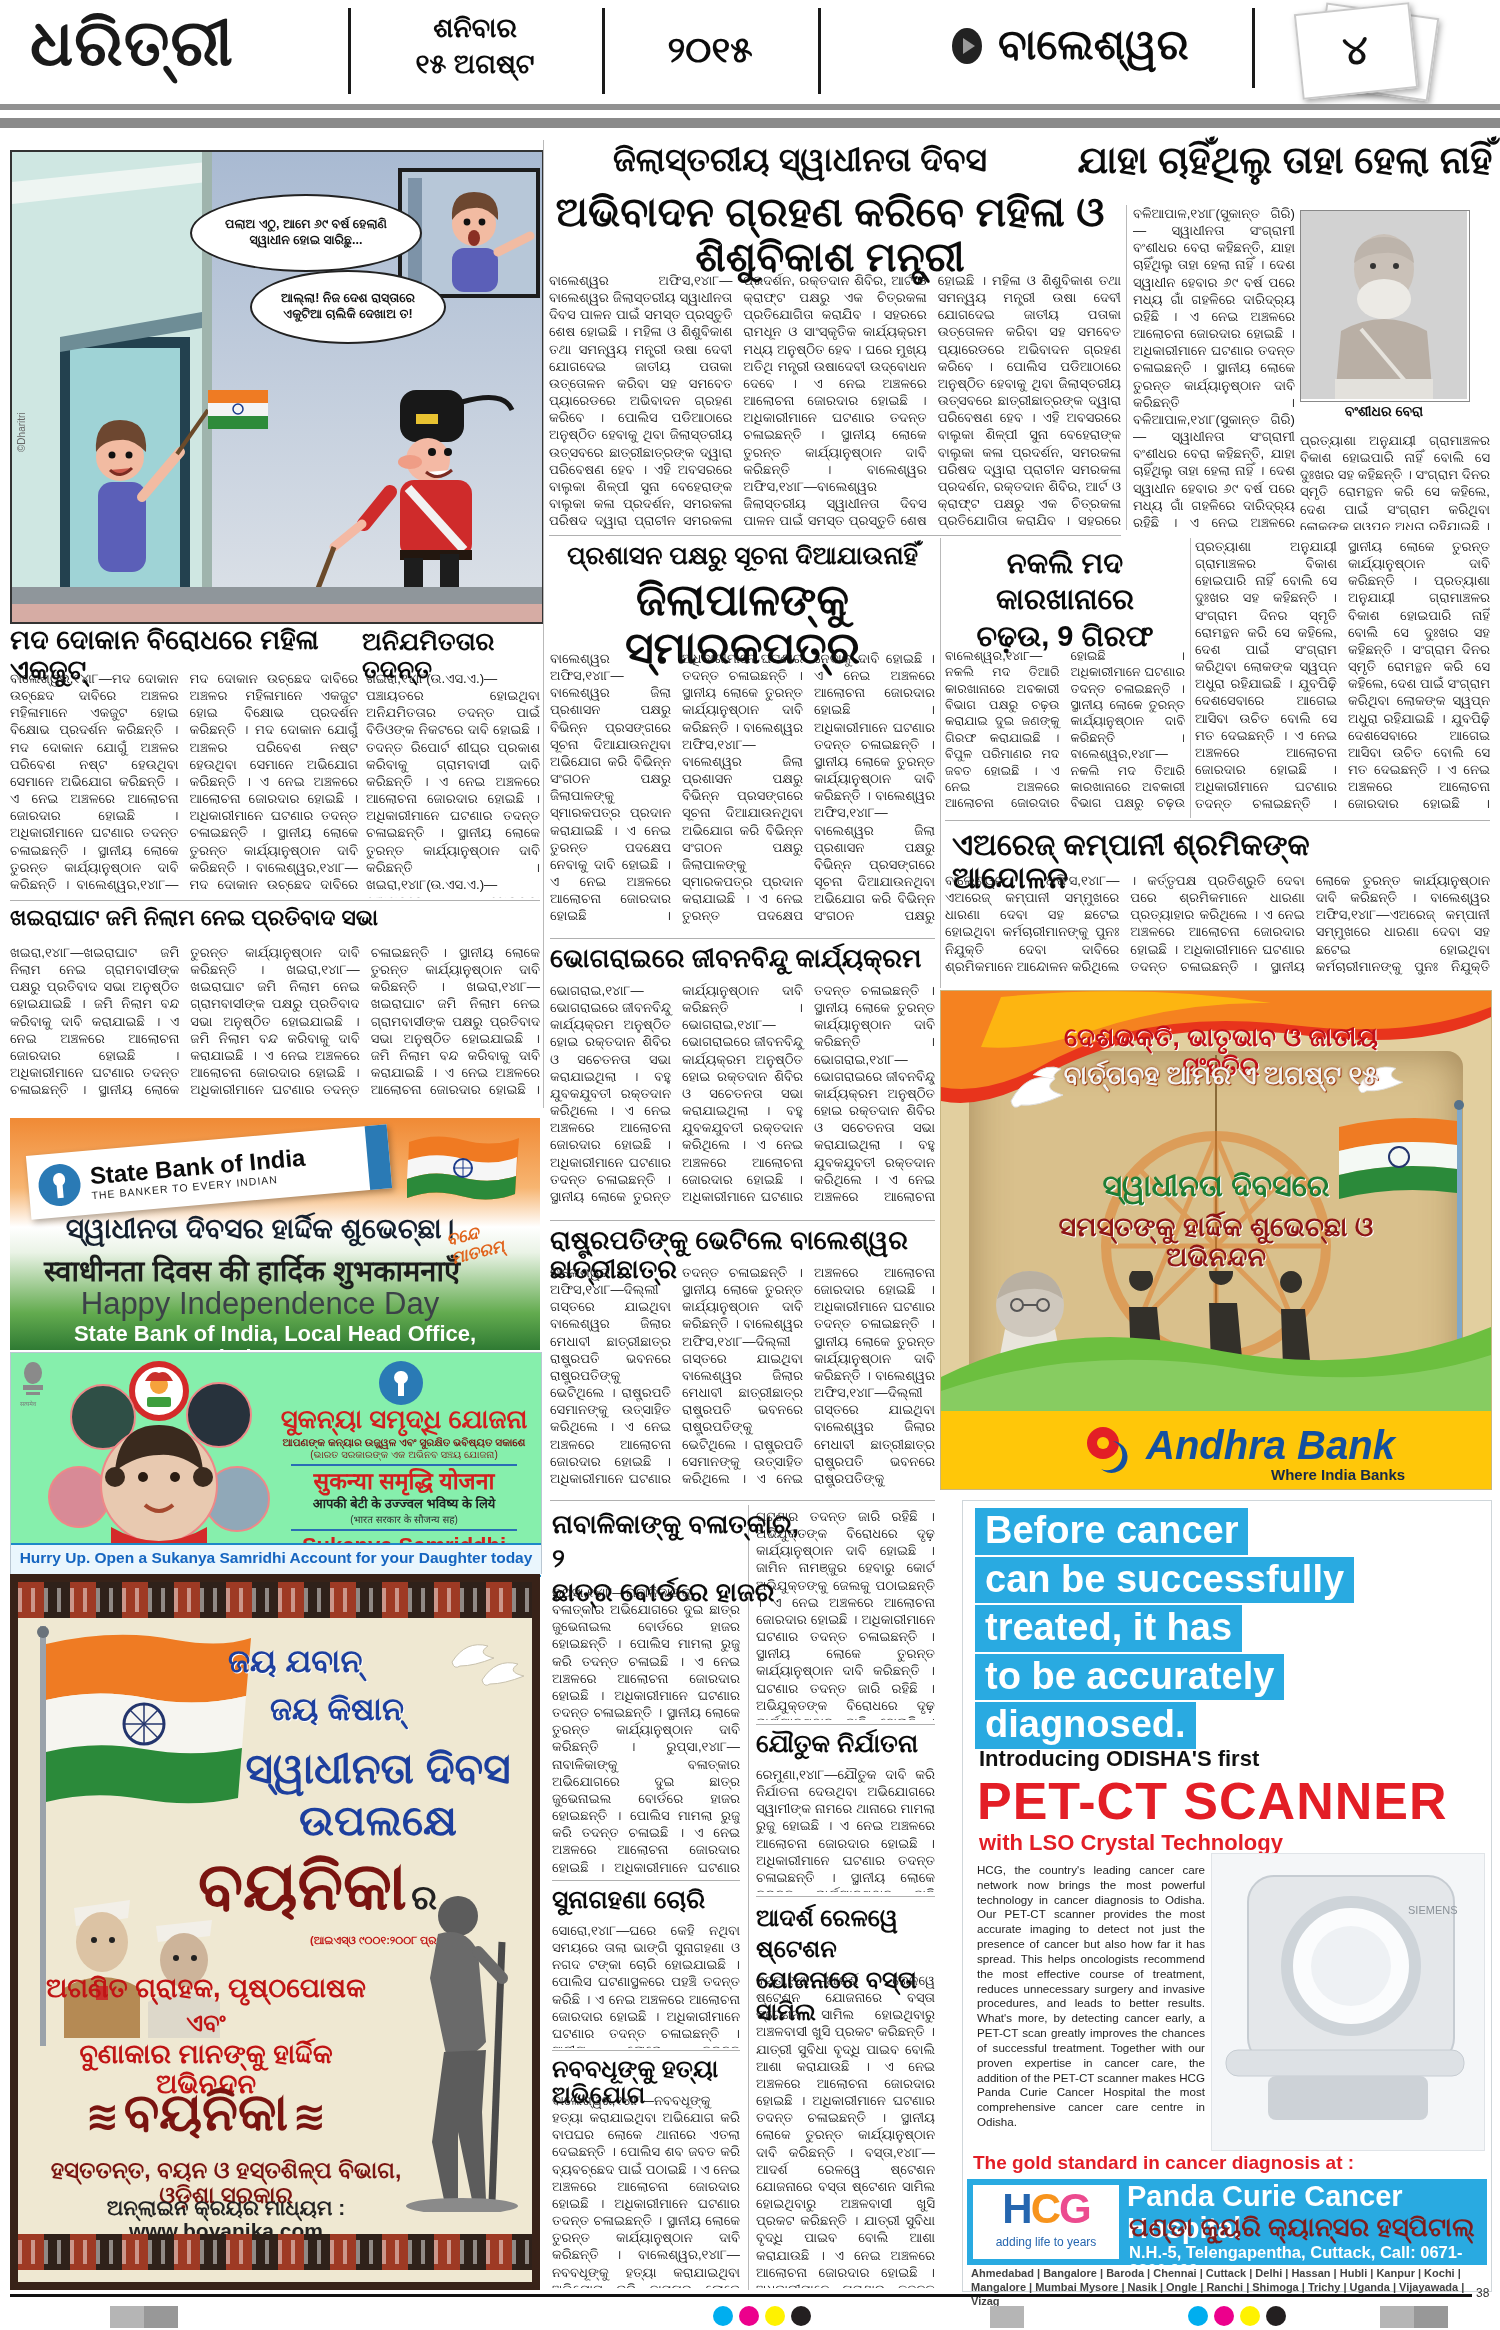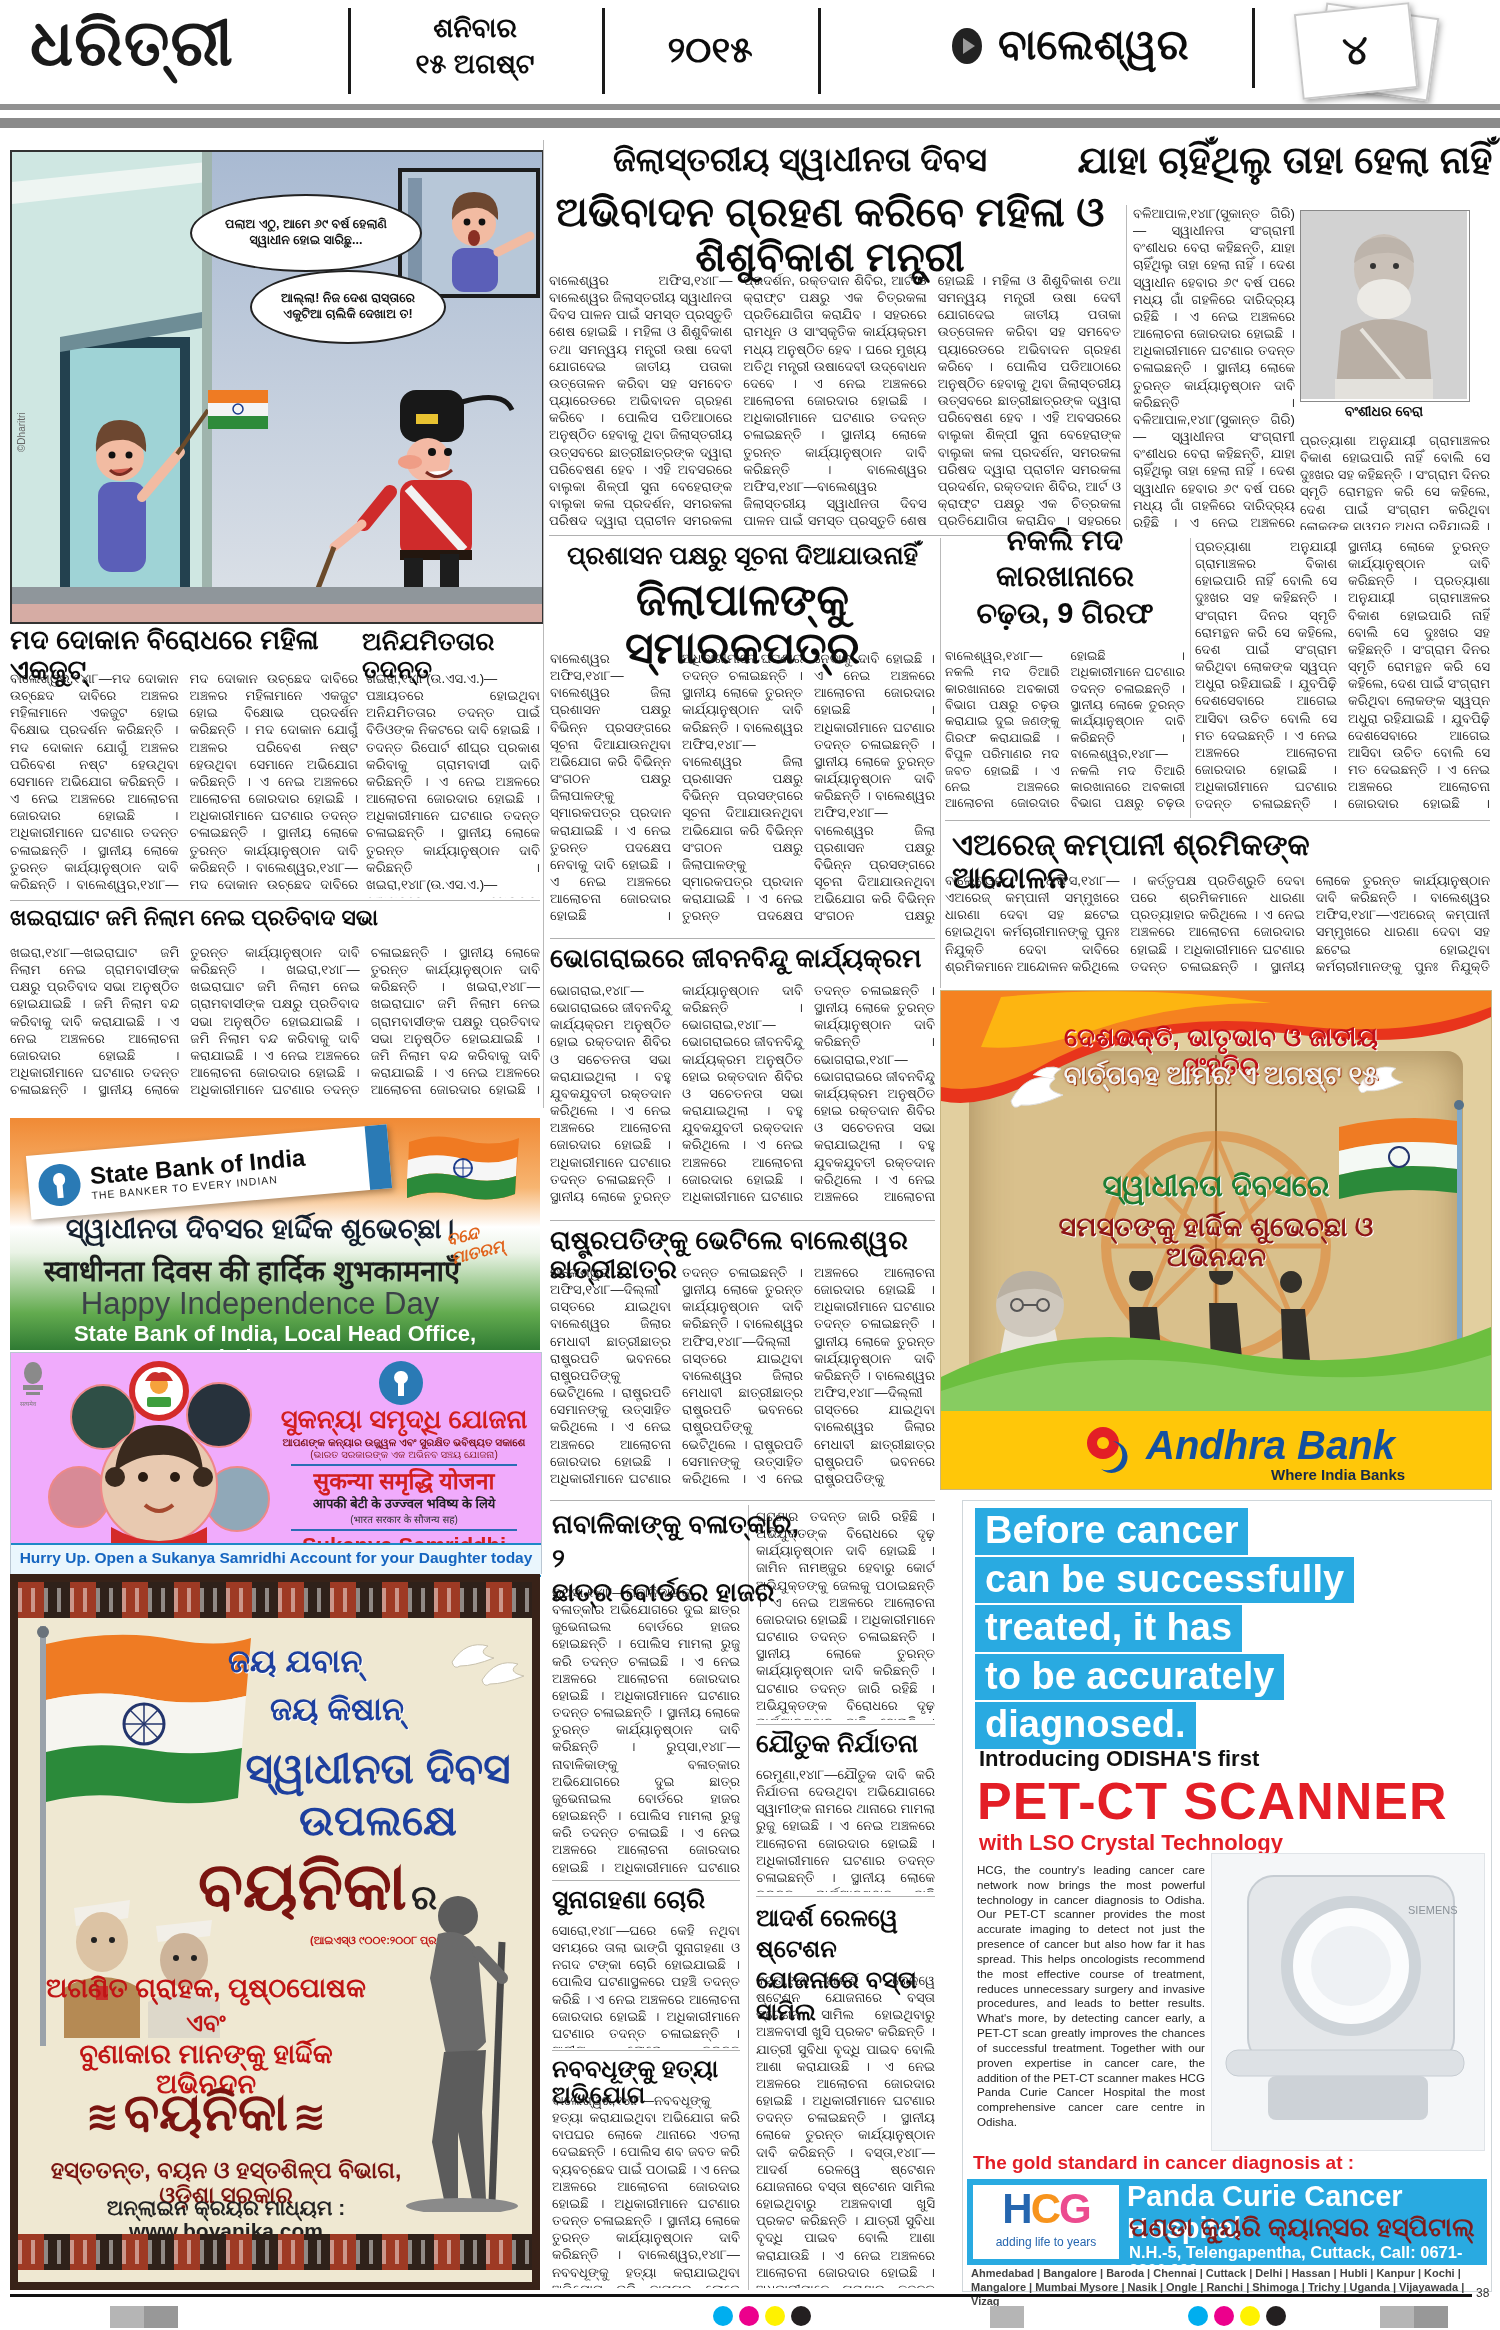--- a/index.html
+++ b/index.html
@@ -166,21 +166,21 @@
   <div class="abs hl ctr" style="left:1300px;top:404px;width:168px;font-size:14px;">ବଂଶୀଧର ବେରା</div>
   <div class="abs bt" style="left:1300px;top:432px;width:190px;height:98px;">ପ୍ରତ୍ୟାଶା ଅନୁଯାୟୀ ଗ୍ରାମାଞ୍ଚଳର ବିକାଶ ହୋଇପାରି ନାହିଁ ବୋଲି ସେ ଦୁଃଖର ସହ କହିଛନ୍ତି । ସଂଗ୍ରାମ ଦିନର ସ୍ମୃତି ରୋମନ୍ଥନ କରି ସେ କହିଲେ, ଦେଶ ପାଇଁ ସଂଗ୍ରାମ କରିଥିବା ଲୋକଙ୍କ ସ୍ୱପ୍ନ ଅଧୁରା ରହିଯାଇଛି । ଯୁବପିଢ଼ି ଦେଶସେବାରେ ଆଗେଇ ଆସିବା ଉଚିତ ବୋଲି ସେ ମତ ଦେଇଛନ୍ତି । ଏ ନେଇ ଅଞ୍ଚଳରେ ଆଲୋଚନା ଜୋରଦାର ହୋଇଛି । ଅଧିକାରୀମାନେ ଘଟଣାର ତଦନ୍ତ ଚଳାଇଛନ୍ତି । ସ୍ଥାନୀୟ ଲୋକେ ତୁରନ୍ତ କାର୍ଯ୍ୟାନୁଷ୍ଠାନ ଦାବି କରିଛନ୍ତି । </div>
   <div class="abs bt cols2" style="left:1195px;top:538px;width:295px;height:278px;">ପ୍ରତ୍ୟାଶା ଅନୁଯାୟୀ ଗ୍ରାମାଞ୍ଚଳର ବିକାଶ ହୋଇପାରି ନାହିଁ ବୋଲି ସେ ଦୁଃଖର ସହ କହିଛନ୍ତି । ସଂଗ୍ରାମ ଦିନର ସ୍ମୃତି ରୋମନ୍ଥନ କରି ସେ କହିଲେ, ଦେଶ ପାଇଁ ସଂଗ୍ରାମ କରିଥିବା ଲୋକଙ୍କ ସ୍ୱପ୍ନ ଅଧୁରା ରହିଯାଇଛି । ଯୁବପିଢ଼ି ଦେଶସେବାରେ ଆଗେଇ ଆସିବା ଉଚିତ ବୋଲି ସେ ମତ ଦେଇଛନ୍ତି । ଏ ନେଇ ଅଞ୍ଚଳରେ ଆଲୋଚନା ଜୋରଦାର ହୋଇଛି । ଅଧିକାରୀମାନେ ଘଟଣାର ତଦନ୍ତ ଚଳାଇଛନ୍ତି । ସ୍ଥାନୀୟ ଲୋକେ ତୁରନ୍ତ କାର୍ଯ୍ୟାନୁଷ୍ଠାନ ଦାବି କରିଛନ୍ତି । ପ୍ରତ୍ୟାଶା ଅନୁଯାୟୀ ଗ୍ରାମାଞ୍ଚଳର ବିକାଶ ହୋଇପାରି ନାହିଁ ବୋଲି ସେ ଦୁଃଖର ସହ କହିଛନ୍ତି । ସଂଗ୍ରାମ ଦିନର ସ୍ମୃତି ରୋମନ୍ଥନ କରି ସେ କହିଲେ, ଦେଶ ପାଇଁ ସଂଗ୍ରାମ କରିଥିବା ଲୋକଙ୍କ ସ୍ୱପ୍ନ ଅଧୁରା ରହିଯାଇଛି । ଯୁବପିଢ଼ି ଦେଶସେବାରେ ଆଗେଇ ଆସିବା ଉଚିତ ବୋଲି ସେ ମତ ଦେଇଛନ୍ତି । ଏ ନେଇ ଅଞ୍ଚଳରେ ଆଲୋଚନା ଜୋରଦାର ହୋଇଛି । ଅଧିକାରୀମାନେ ଘଟଣାର ତଦନ୍ତ ଚଳାଇଛନ୍ତି । ସ୍ଥାନୀୟ ଲୋକେ ତୁରନ୍ତ କାର୍ଯ୍ୟାନୁଷ୍ଠାନ ଦାବି କରିଛନ୍ତି । ପ୍ରତ୍ୟାଶା ଅନୁଯାୟୀ ଗ୍ରାମାଞ୍ଚଳର ବିକାଶ ହୋଇପାରି ନାହିଁ ବୋଲି ସେ ଦୁଃଖର ସହ କହିଛନ୍ତି । ସଂଗ୍ରାମ ଦିନର ସ୍ମୃତି ରୋମନ୍ଥନ କରି ସେ କହିଲେ, ଦେଶ ପାଇଁ ସଂଗ୍ରାମ କରିଥିବା ଲୋକଙ୍କ ସ୍ୱପ୍ନ ଅଧୁରା ରହିଯାଇଛି । ଯୁବପିଢ଼ି ଦେଶସେବାରେ ଆଗେଇ ଆସିବା ଉଚିତ ବୋଲି ସେ ମତ ଦେଇଛନ୍ତି । ଏ ନେଇ ଅଞ୍ଚଳରେ ଆଲୋଚନା ଜୋରଦାର ହୋଇଛି । ଅଧିକାରୀମାନେ ଘଟଣାର ତଦନ୍ତ ଚଳାଇଛନ୍ତି । ସ୍ଥାନୀୟ ଲୋକେ ତୁରନ୍ତ କାର୍ଯ୍ୟାନୁଷ୍ଠାନ ଦାବି କରିଛନ୍ତି । ପ୍ରତ୍ୟାଶା ଅନୁଯାୟୀ ଗ୍ରାମାଞ୍ଚଳର ବିକାଶ ହୋଇପାରି ନାହିଁ ବୋଲି ସେ ଦୁଃଖର ସହ କହିଛନ୍ତି । ସଂଗ୍ରାମ ଦିନର ସ୍ମୃତି ରୋମନ୍ଥନ କରି ସେ କହିଲେ, ଦେଶ ପାଇଁ ସଂଗ୍ରାମ କରିଥିବା ଲୋକଙ୍କ ସ୍ୱପ୍ନ ଅଧୁରା ରହିଯାଇଛି । ଯୁବପିଢ଼ି ଦେଶସେବାରେ ଆଗେଇ ଆସିବା ଉଚିତ ବୋଲି ସେ ମତ ଦେଇଛନ୍ତି । ଏ ନେଇ ଅଞ୍ଚଳରେ ଆଲୋଚନା ଜୋରଦାର ହୋଇଛି । ଅଧିକାରୀମାନେ ଘଟଣାର ତଦନ୍ତ ଚଳାଇଛନ୍ତି । ସ୍ଥାନୀୟ ଲୋକେ ତୁରନ୍ତ କାର୍ଯ୍ୟାନୁଷ୍ଠାନ ଦାବି କରିଛନ୍ତି । </div>
   <div class="abs vr" style="left:1190px;top:538px;height:280px;"></div>
 
   <div class="abs hl ctr" style="left:550px;top:542px;width:385px;font-size:25px;">ପ୍ରଶାସନ ପକ୍ଷରୁ ସୂଚନା ଦିଆଯାଉନାହିଁ</div>
   <div class="abs hl ctr" style="left:550px;top:576px;width:385px;font-size:44px;">ଜିଲାପାଳଙ୍କୁ ସ୍ମାରକପତ୍ର</div>
   <div class="abs bt cols3" style="left:550px;top:650px;width:385px;height:285px;">ବାଲେଶ୍ୱର ଅଫିସ,୧୪ା୮—ବାଲେଶ୍ୱର ଜିଲା ପ୍ରଶାସନ ପକ୍ଷରୁ ବିଭିନ୍ନ ପ୍ରସଙ୍ଗରେ ସୂଚନା ଦିଆଯାଉନଥିବା ଅଭିଯୋଗ କରି ବିଭିନ୍ନ ସଂଗଠନ ପକ୍ଷରୁ ଜିଲାପାଳଙ୍କୁ ସ୍ମାରକପତ୍ର ପ୍ରଦାନ କରାଯାଇଛି । ଏ ନେଇ ତୁରନ୍ତ ପଦକ୍ଷେପ ନେବାକୁ ଦାବି ହୋଇଛି । ଏ ନେଇ ଅଞ୍ଚଳରେ ଆଲୋଚନା ଜୋରଦାର ହୋଇଛି । ଅଧିକାରୀମାନେ ଘଟଣାର ତଦନ୍ତ ଚଳାଇଛନ୍ତି । ସ୍ଥାନୀୟ ଲୋକେ ତୁରନ୍ତ କାର୍ଯ୍ୟାନୁଷ୍ଠାନ ଦାବି କରିଛନ୍ତି । ବାଲେଶ୍ୱର ଅଫିସ,୧୪ା୮—ବାଲେଶ୍ୱର ଜିଲା ପ୍ରଶାସନ ପକ୍ଷରୁ ବିଭିନ୍ନ ପ୍ରସଙ୍ଗରେ ସୂଚନା ଦିଆଯାଉନଥିବା ଅଭିଯୋଗ କରି ବିଭିନ୍ନ ସଂଗଠନ ପକ୍ଷରୁ ଜିଲାପାଳଙ୍କୁ ସ୍ମାରକପତ୍ର ପ୍ରଦାନ କରାଯାଇଛି । ଏ ନେଇ ତୁରନ୍ତ ପଦକ୍ଷେପ ନେବାକୁ ଦାବି ହୋଇଛି । ଏ ନେଇ ଅଞ୍ଚଳରେ ଆଲୋଚନା ଜୋରଦାର ହୋଇଛି । ଅଧିକାରୀମାନେ ଘଟଣାର ତଦନ୍ତ ଚଳାଇଛନ୍ତି । ସ୍ଥାନୀୟ ଲୋକେ ତୁରନ୍ତ କାର୍ଯ୍ୟାନୁଷ୍ଠାନ ଦାବି କରିଛନ୍ତି । ବାଲେଶ୍ୱର ଅଫିସ,୧୪ା୮—ବାଲେଶ୍ୱର ଜିଲା ପ୍ରଶାସନ ପକ୍ଷରୁ ବିଭିନ୍ନ ପ୍ରସଙ୍ଗରେ ସୂଚନା ଦିଆଯାଉନଥିବା ଅଭିଯୋଗ କରି ବିଭିନ୍ନ ସଂଗଠନ ପକ୍ଷରୁ ଜିଲାପାଳଙ୍କୁ ସ୍ମାରକପତ୍ର ପ୍ରଦାନ କରାଯାଇଛି । ଏ ନେଇ ତୁରନ୍ତ ପଦକ୍ଷେପ ନେବାକୁ ଦାବି ହୋଇଛି । ଏ ନେଇ ଅଞ୍ଚଳରେ ଆଲୋଚନା ଜୋରଦାର ହୋଇଛି । ଅଧିକାରୀମାନେ ଘଟଣାର ତଦନ୍ତ ଚଳାଇଛନ୍ତି । ସ୍ଥାନୀୟ ଲୋକେ ତୁରନ୍ତ କାର୍ଯ୍ୟାନୁଷ୍ଠାନ ଦାବି କରିଛନ୍ତି । ବାଲେଶ୍ୱର ଅଫିସ,୧୪ା୮—ବାଲେଶ୍ୱର ଜିଲା ପ୍ରଶାସନ ପକ୍ଷରୁ ବିଭିନ୍ନ ପ୍ରସଙ୍ଗରେ ସୂଚନା ଦିଆଯାଉନଥିବା ଅଭିଯୋଗ କରି ବିଭିନ୍ନ ସଂଗଠନ ପକ୍ଷରୁ ଜିଲାପାଳଙ୍କୁ ସ୍ମାରକପତ୍ର ପ୍ରଦାନ କରାଯାଇଛି । ଏ ନେଇ ତୁରନ୍ତ ପଦକ୍ଷେପ ନେବାକୁ ଦାବି ହୋଇଛି । ଏ ନେଇ ଅଞ୍ଚଳରେ ଆଲୋଚନା ଜୋରଦାର ହୋଇଛି । ଅଧିକାରୀମାନେ ଘଟଣାର ତଦନ୍ତ ଚଳାଇଛନ୍ତି । ସ୍ଥାନୀୟ ଲୋକେ ତୁରନ୍ତ କାର୍ଯ୍ୟାନୁଷ୍ଠାନ ଦାବି କରିଛନ୍ତି । ବାଲେଶ୍ୱର ଅଫିସ,୧୪ା୮—ବାଲେଶ୍ୱର ଜିଲା ପ୍ରଶାସନ ପକ୍ଷରୁ ବିଭିନ୍ନ ପ୍ରସଙ୍ଗରେ ସୂଚନା ଦିଆଯାଉନଥିବା ଅଭିଯୋଗ କରି ବିଭିନ୍ନ ସଂଗଠନ ପକ୍ଷରୁ ଜିଲାପାଳଙ୍କୁ ସ୍ମାରକପତ୍ର ପ୍ରଦାନ କରାଯାଇଛି । ଏ ନେଇ ତୁରନ୍ତ ପଦକ୍ଷେପ ନେବାକୁ ଦାବି ହୋଇଛି । ଏ ନେଇ ଅଞ୍ଚଳରେ ଆଲୋଚନା ଜୋରଦାର ହୋଇଛି । ଅଧିକାରୀମାନେ ଘଟଣାର ତଦନ୍ତ ଚଳାଇଛନ୍ତି । ସ୍ଥାନୀୟ ଲୋକେ ତୁରନ୍ତ କାର୍ଯ୍ୟାନୁଷ୍ଠାନ ଦାବି କରିଛନ୍ତି । </div>
   <div class="abs vr" style="left:940px;top:538px;height:450px;"></div>
 
-  <div class="abs hl ctr" style="left:945px;top:522px;width:240px;font-size:29px;line-height:1.25;">
+  <div class="abs hl ctr" style="left:945px;top:545px;width:240px;font-size:29px;line-height:1.25;">
     <div>ନକଲି ମଦ କାରଖାନାରେ</div>
     <div>ଚଢ଼ଉ, 9 ଗିରଫ</div>
   </div>
   <div class="abs bt cols2" style="left:945px;top:648px;width:240px;height:168px;font-size:12.6px;">ବାଲେଶ୍ୱର,୧୪ା୮—ନକଲି ମଦ ତିଆରି କାରଖାନାରେ ଅବକାରୀ ବିଭାଗ ପକ୍ଷରୁ ଚଢ଼ଉ କରାଯାଇ ଦୁଇ ଜଣଙ୍କୁ ଗିରଫ କରାଯାଇଛି । ବିପୁଳ ପରିମାଣର ମଦ ଜବତ ହୋଇଛି । ଏ ନେଇ ଅଞ୍ଚଳରେ ଆଲୋଚନା ଜୋରଦାର ହୋଇଛି । ଅଧିକାରୀମାନେ ଘଟଣାର ତଦନ୍ତ ଚଳାଇଛନ୍ତି । ସ୍ଥାନୀୟ ଲୋକେ ତୁରନ୍ତ କାର୍ଯ୍ୟାନୁଷ୍ଠାନ ଦାବି କରିଛନ୍ତି । ବାଲେଶ୍ୱର,୧୪ା୮—ନକଲି ମଦ ତିଆରି କାରଖାନାରେ ଅବକାରୀ ବିଭାଗ ପକ୍ଷରୁ ଚଢ଼ଉ କରାଯାଇ ଦୁଇ ଜଣଙ୍କୁ ଗିରଫ କରାଯାଇଛି । ବିପୁଳ ପରିମାଣର ମଦ ଜବତ ହୋଇଛି । ଏ ନେଇ ଅଞ୍ଚଳରେ ଆଲୋଚନା ଜୋରଦାର ହୋଇଛି । ଅଧିକାରୀମାନେ ଘଟଣାର ତଦନ୍ତ ଚଳାଇଛନ୍ତି । ସ୍ଥାନୀୟ ଲୋକେ ତୁରନ୍ତ କାର୍ଯ୍ୟାନୁଷ୍ଠାନ ଦାବି କରିଛନ୍ତି । ବାଲେଶ୍ୱର,୧୪ା୮—ନକଲି ମଦ ତିଆରି କାରଖାନାରେ ଅବକାରୀ ବିଭାଗ ପକ୍ଷରୁ ଚଢ଼ଉ କରାଯାଇ ଦୁଇ ଜଣଙ୍କୁ ଗିରଫ କରାଯାଇଛି । ବିପୁଳ ପରିମାଣର ମଦ ଜବତ ହୋଇଛି । ଏ ନେଇ ଅଞ୍ଚଳରେ ଆଲୋଚନା ଜୋରଦାର ହୋଇଛି । ଅଧିକାରୀମାନେ ଘଟଣାର ତଦନ୍ତ ଚଳାଇଛନ୍ତି । ସ୍ଥାନୀୟ ଲୋକେ ତୁରନ୍ତ କାର୍ଯ୍ୟାନୁଷ୍ଠାନ ଦାବି କରିଛନ୍ତି । </div>
 
   <div class="abs hr" style="left:945px;top:820px;width:545px;"></div>
   <div class="abs hl" style="left:952px;top:828px;width:420px;font-size:30px;">ଏଅରେଜ୍ କମ୍ପାନୀ ଶ୍ରମିକଙ୍କ ଆନ୍ଦୋଳନ</div>
   <div class="abs bt cols3" style="left:945px;top:872px;width:545px;height:112px;">ବାଲେଶ୍ୱର ଅଫିସ,୧୪ା୮—ଏଅରେଜ୍ କମ୍ପାନୀ ସମ୍ମୁଖରେ ଧାରଣା ଦେବା ସହ ଛଟେଇ ହୋଇଥିବା କର୍ମଚାରୀମାନଙ୍କୁ ପୁନଃ ନିଯୁକ୍ତି ଦେବା ଦାବିରେ ଶ୍ରମିକମାନେ ଆନ୍ଦୋଳନ କରିଥିଲେ । କର୍ତ୍ତୃପକ୍ଷ ପ୍ରତିଶ୍ରୁତି ଦେବା ପରେ ଶ୍ରମିକମାନେ ଧାରଣା ପ୍ରତ୍ୟାହାର କରିଥିଲେ । ଏ ନେଇ ଅଞ୍ଚଳରେ ଆଲୋଚନା ଜୋରଦାର ହୋଇଛି । ଅଧିକାରୀମାନେ ଘଟଣାର ତଦନ୍ତ ଚଳାଇଛନ୍ତି । ସ୍ଥାନୀୟ ଲୋକେ ତୁରନ୍ତ କାର୍ଯ୍ୟାନୁଷ୍ଠାନ ଦାବି କରିଛନ୍ତି । ବାଲେଶ୍ୱର ଅଫିସ,୧୪ା୮—ଏଅରେଜ୍ କମ୍ପାନୀ ସମ୍ମୁଖରେ ଧାରଣା ଦେବା ସହ ଛଟେଇ ହୋଇଥିବା କର୍ମଚାରୀମାନଙ୍କୁ ପୁନଃ ନିଯୁକ୍ତି ଦେବା ଦାବିରେ ଶ୍ରମିକମାନେ ଆନ୍ଦୋଳନ କରିଥିଲେ । କର୍ତ୍ତୃପକ୍ଷ ପ୍ରତିଶ୍ରୁତି ଦେବା ପରେ ଶ୍ରମିକମାନେ ଧାରଣା ପ୍ରତ୍ୟାହାର କରିଥିଲେ । ଏ ନେଇ ଅଞ୍ଚଳରେ ଆଲୋଚନା ଜୋରଦାର ହୋଇଛି । ଅଧିକାରୀମାନେ ଘଟଣାର ତଦନ୍ତ ଚଳାଇଛନ୍ତି । ସ୍ଥାନୀୟ ଲୋକେ ତୁରନ୍ତ କାର୍ଯ୍ୟାନୁଷ୍ଠାନ ଦାବି କରିଛନ୍ତି । </div>
 
   <div class="abs hl" style="left:10px;top:626px;width:345px;font-size:27px;">ମଦ ଦୋକାନ ବିରୋଧରେ ମହିଳା ଏକଜୁଟ୍</div>
@@ -242,21 +242,21 @@
         <line x1="49" y1="36" x2="67" y2="36" stroke="#1a3a8a" stroke-width="1"></line>
       </svg>
     </div>
     <div class="abs hl ctr" style="left:40px;top:96px;width:420px;font-size:28px;color:#15202e;">ସ୍ୱାଧୀନତା ଦିବସର ହାର୍ଦ୍ଦିକ ଶୁଭେଚ୍ଛା।</div>
     <div class="abs ctr" style="left:22px;top:132px;width:440px;font-size:29px;font-weight:bold;color:#1c1c1c;">स्वाधीनता दिवस की हार्दिक शुभकामनाएँ</div>
     <div class="abs ctr" style="left:40px;top:168px;width:420px;font-size:31px;color:#3c4248;">Happy Independence Day</div>
     <div class="abs" style="left:438px;top:104px;width:80px;font-size:17px;font-style:italic;font-weight:bold;color:#e0641c;transform:rotate(-14deg);line-height:1.1;">ବନ୍ଦେ ମାତରମ୍</div>
     <div class="abs hl ctr" style="left:10px;top:204px;width:510px;font-size:22px;color:#fff;">State Bank of India, Local Head Office, Bhubaneswar</div>
   </div>
 
-  <div class="abs" style="left:10px;top:1352px;width:530px;height:220px;background:#f0abfc;border:1px solid #b9c6d2;">
+  <div class="abs" style="left:10px;top:1352px;width:530px;height:220px;background:#86efac;border:1px solid #b9c6d2;">
     <svg class="abs" style="left:6px;top:6px;" width="32" height="52" viewBox="0 0 32 52">
       <ellipse cx="16" cy="14" rx="9" ry="11" fill="#8a8a8a"></ellipse>
       <rect x="6" y="26" width="20" height="5" fill="#8a8a8a"></rect>
       <rect x="9" y="33" width="14" height="3" fill="#8a8a8a"></rect>
       <text x="3" y="47" font-size="6" fill="#777">सत्यमेव</text>
     </svg>
 
     <div class="abs" style="left:30px;top:6px;width:230px;height:204px;">
       <svg width="230" height="204" viewBox="0 0 230 204">
         <circle cx="118" cy="32" r="27" fill="#fff" stroke="#d42a2a" stroke-width="6"></circle>

